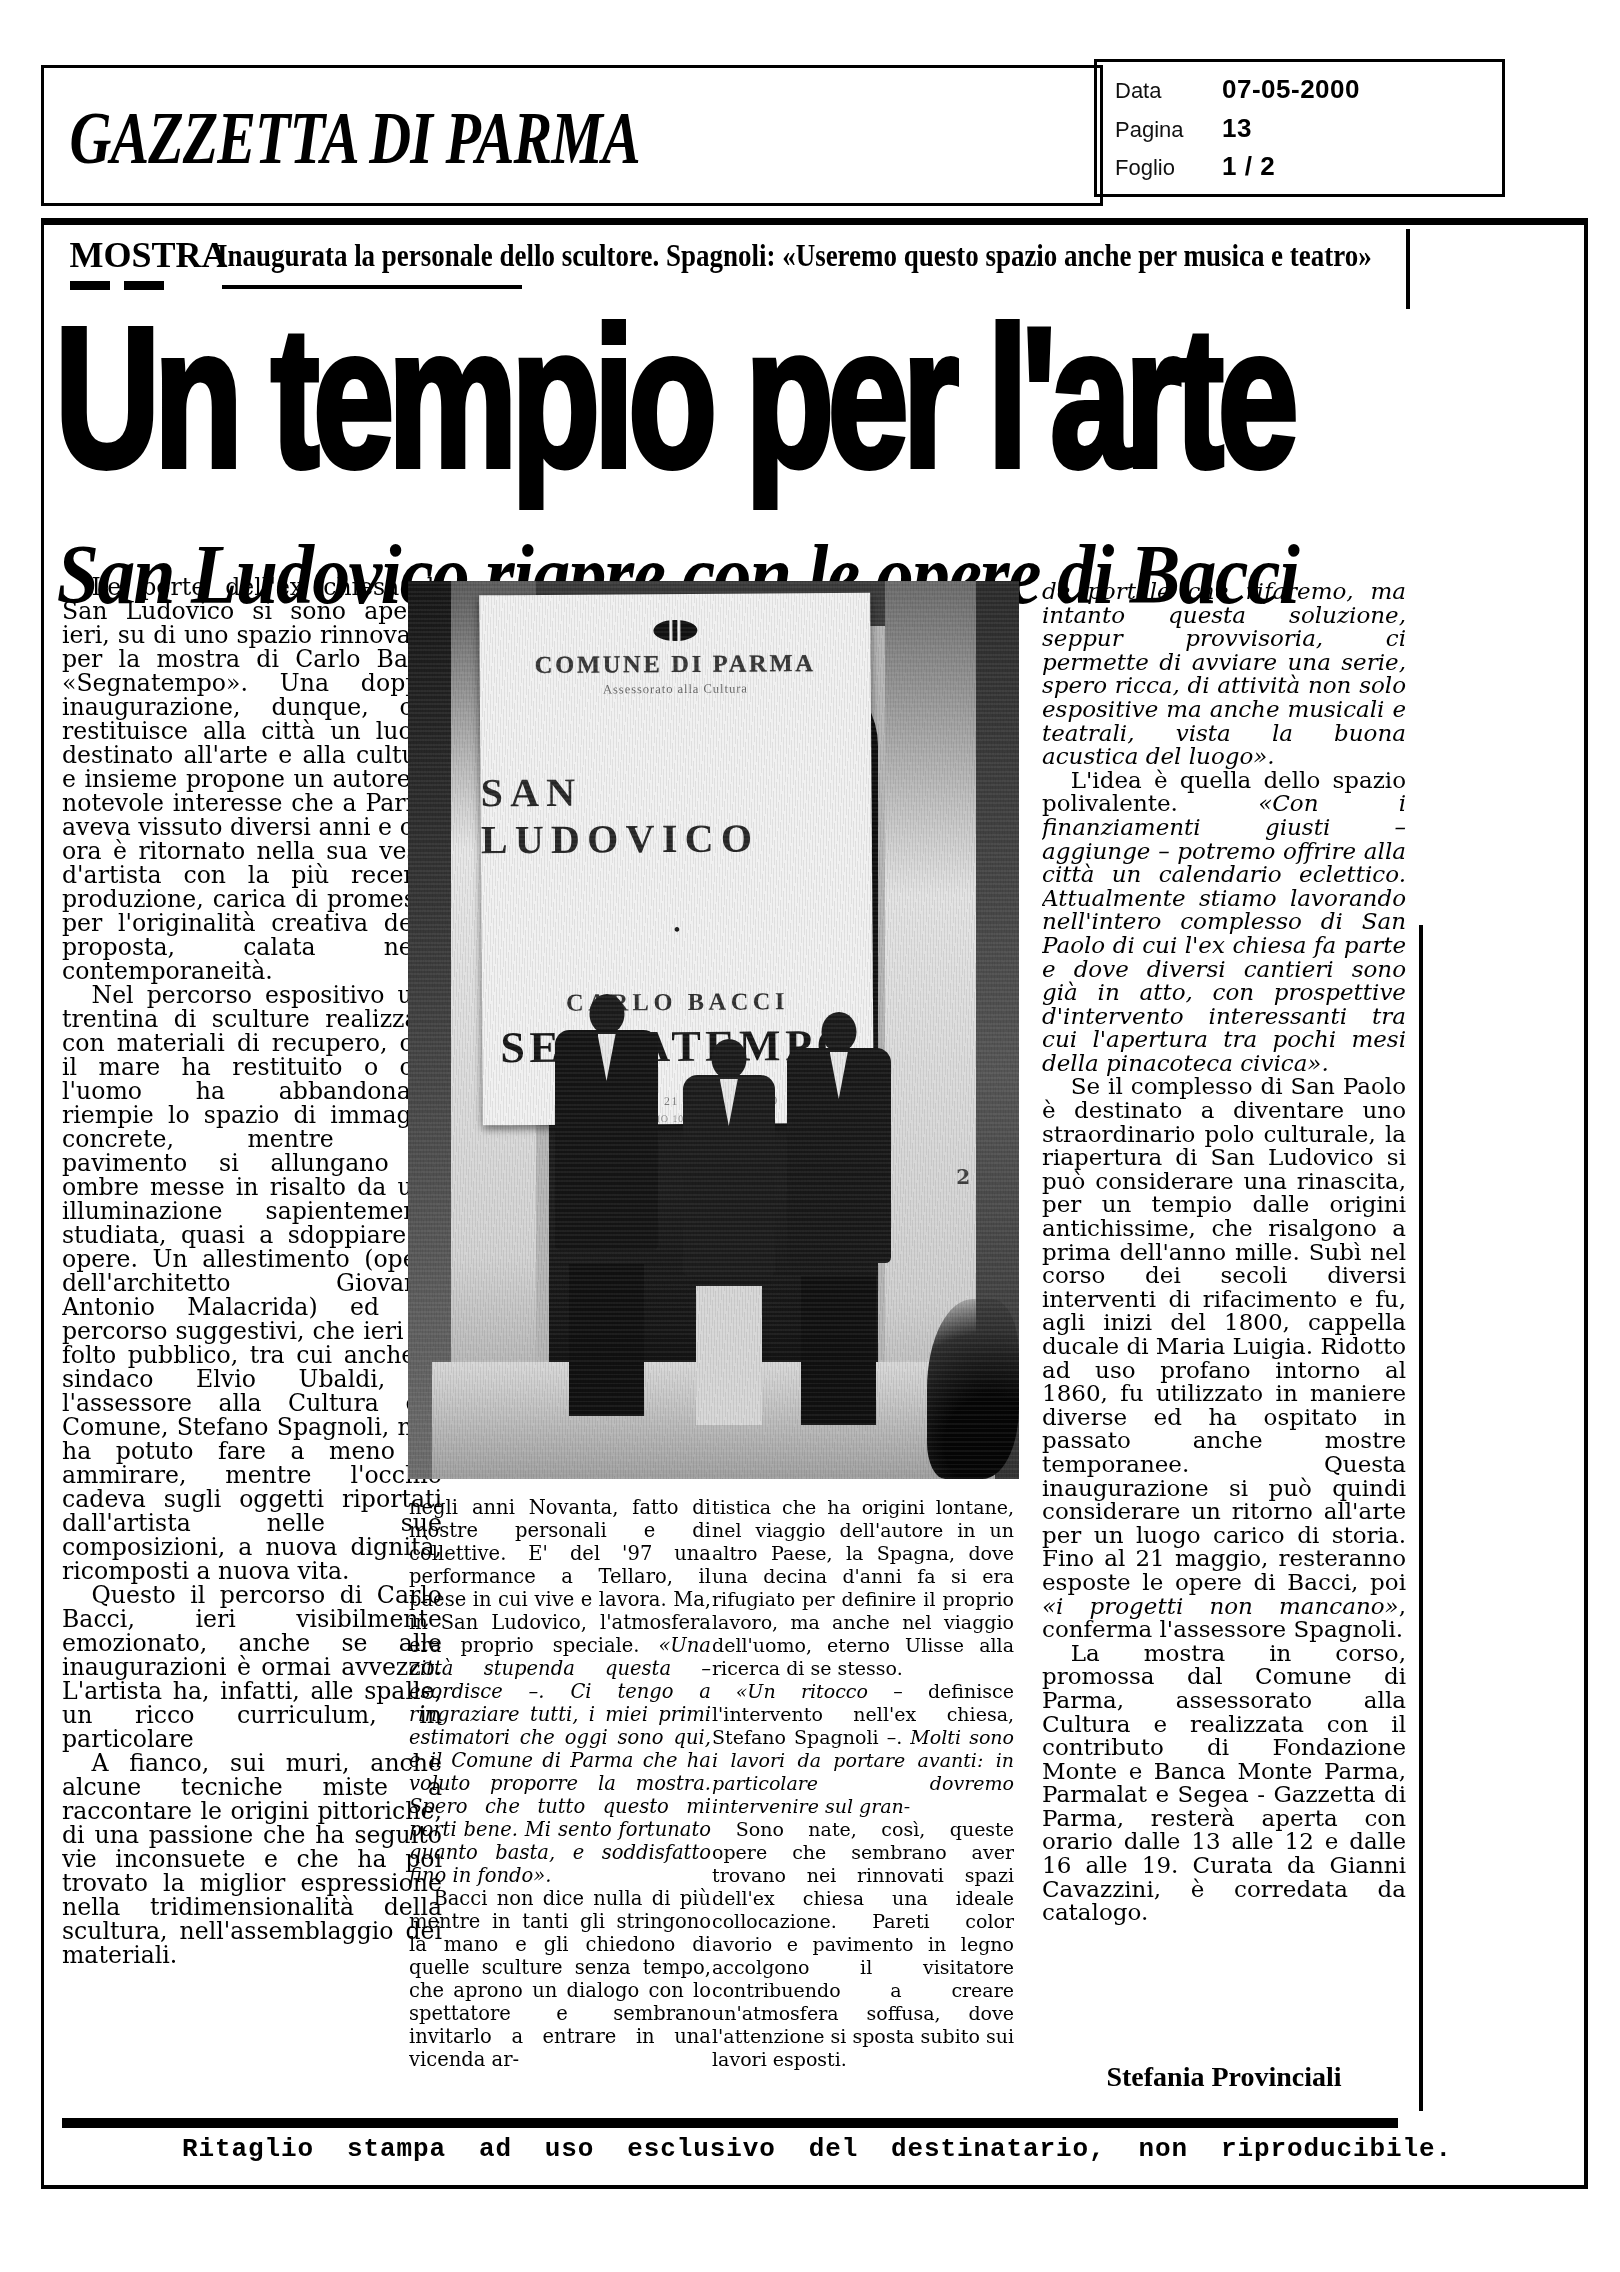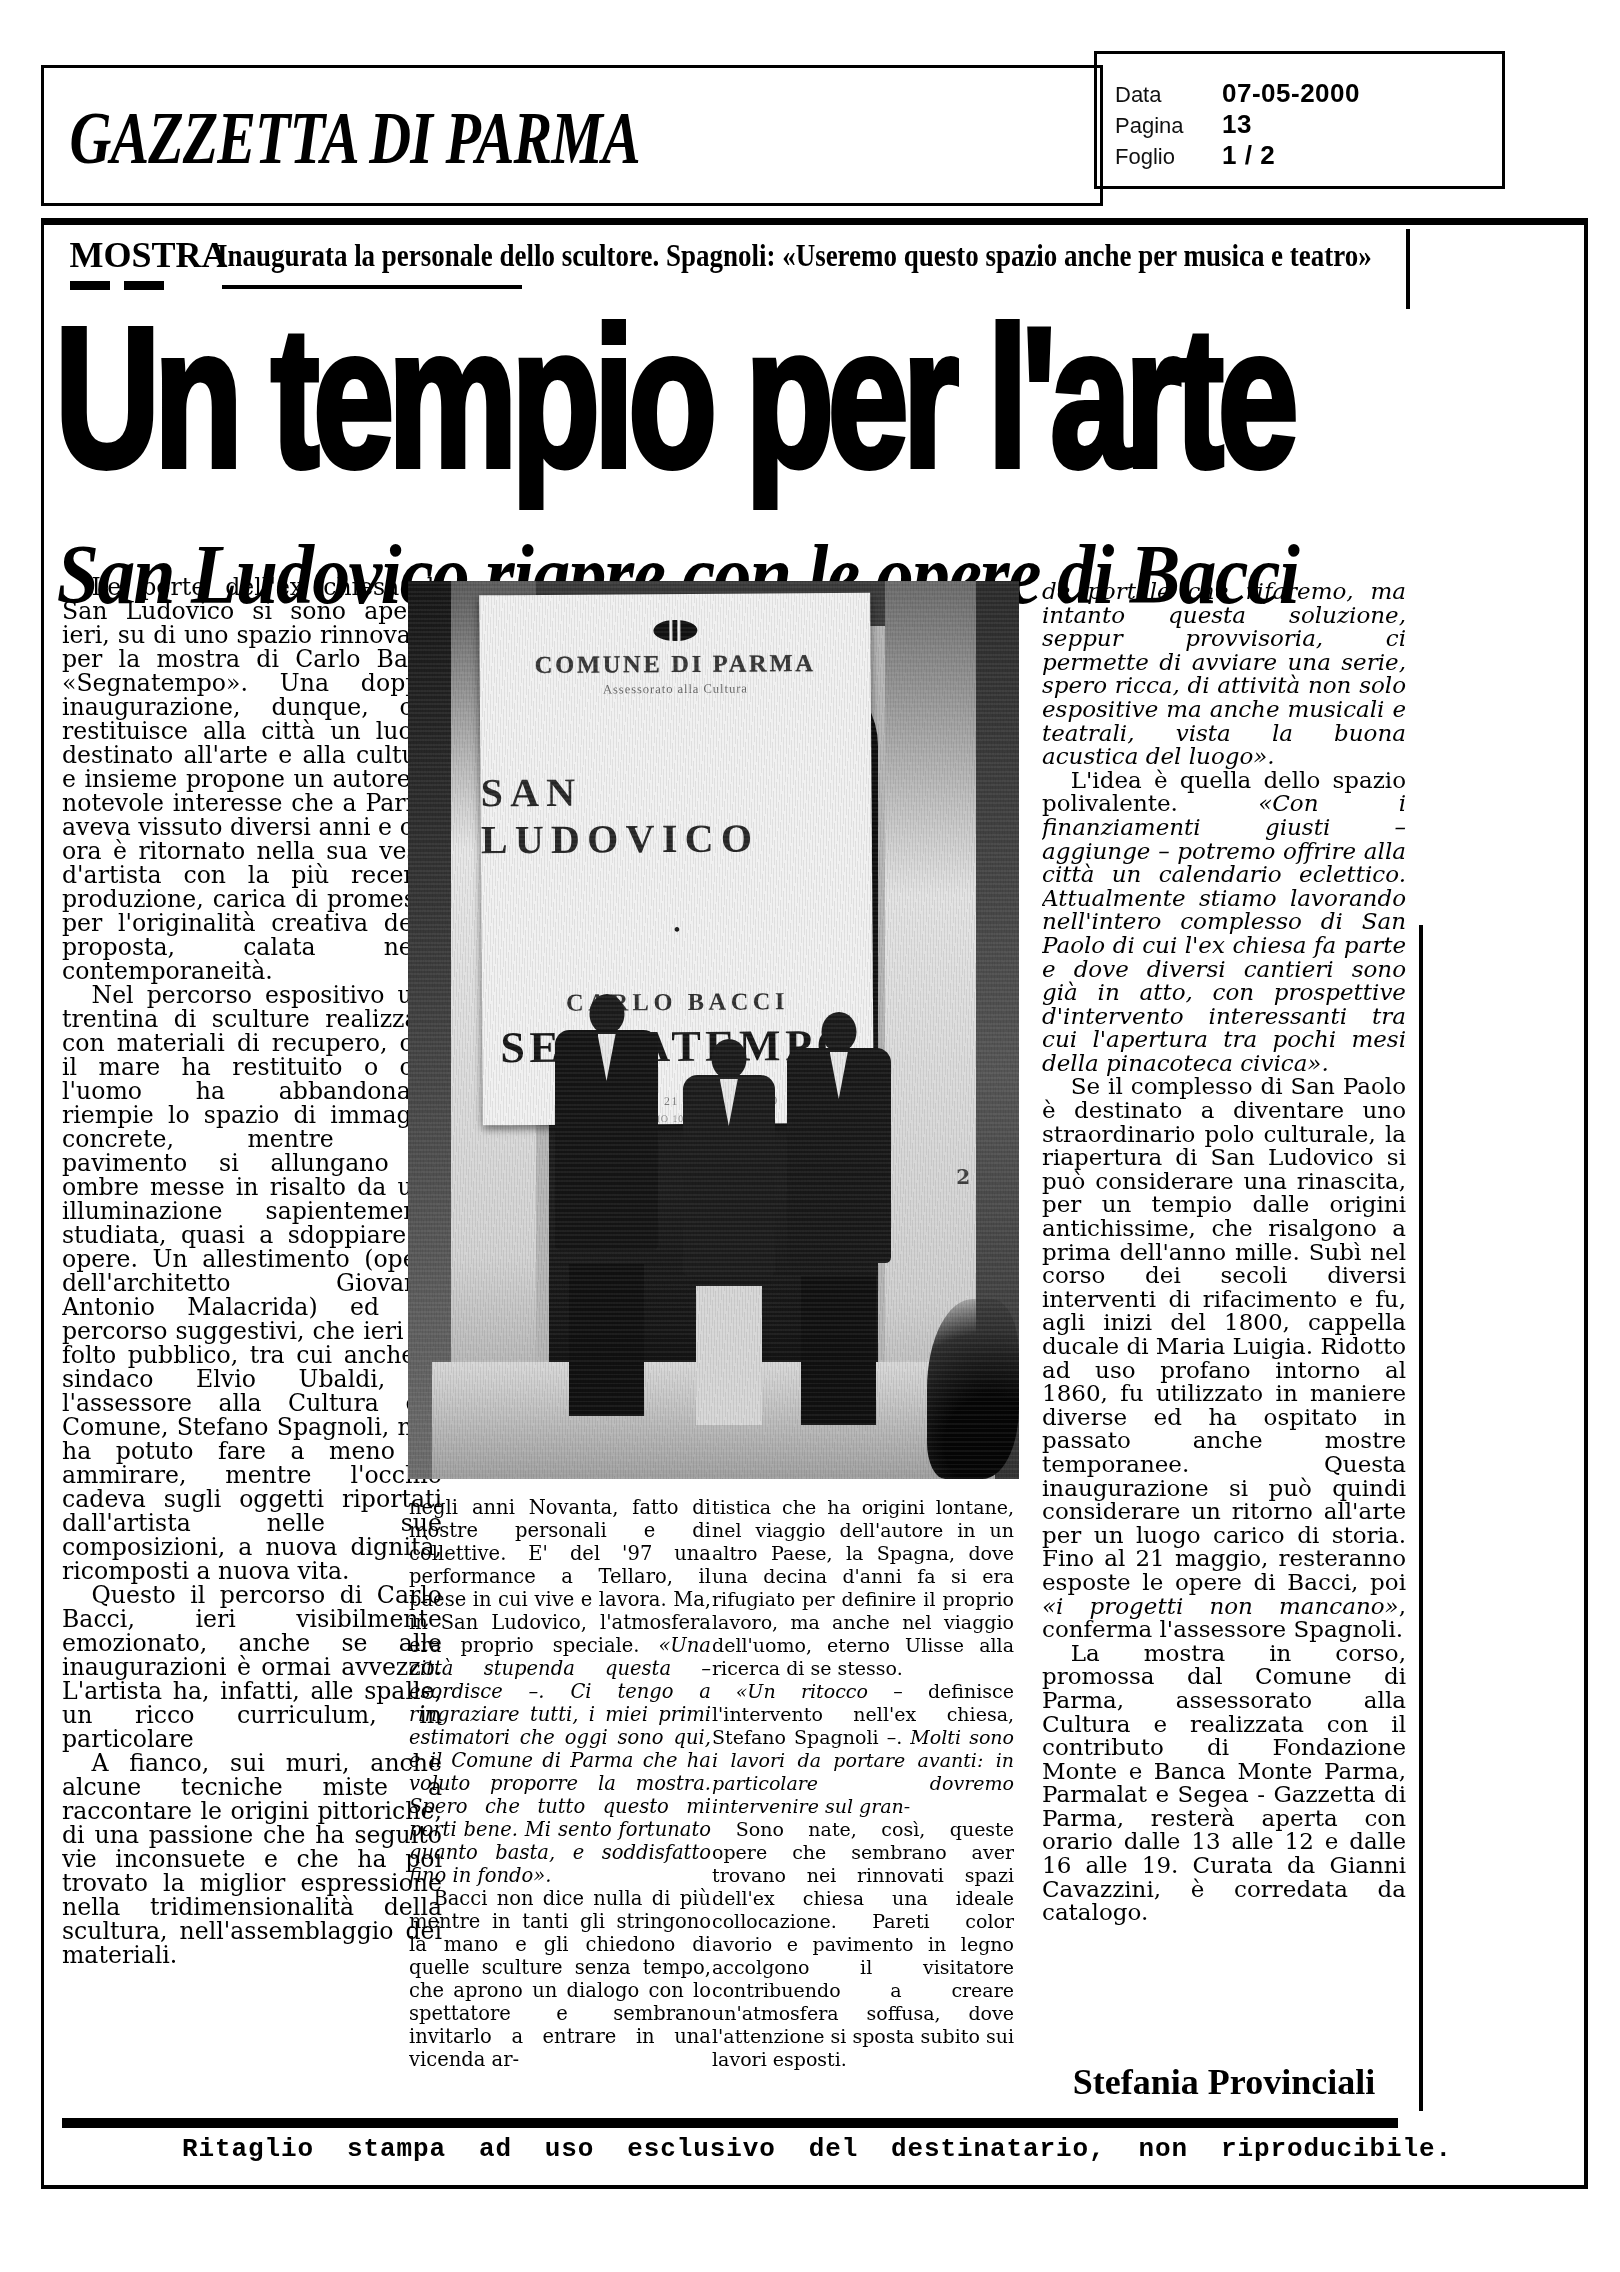--- a/index.html
+++ b/index.html
@@ -4,23 +4,23 @@
 <style>
   html,body{margin:0;padding:0;background:#ffffff;}
   .page{position:relative;width:1620px;height:2273px;background:#fff;overflow:hidden;
         font-family:"DejaVu Serif", serif;color:#000;}
 
   
   .hdr-left{position:absolute;left:41px;top:65px;width:1036px;height:135px;border:3.6px solid #000;padding-left:20px;}
   .np-logo{position:absolute;left:25.5px;top:27px;font-family:"Liberation Serif",serif;
            font-weight:bold;font-style:italic;font-size:58px;letter-spacing:-0.9px;
            transform:scaleY(1.28);transform-origin:top left;white-space:nowrap;}
-  .hdr-right{position:absolute;left:1094px;top:51px;width:411px;height:138px;border:3.6px solid #000;
+  .hdr-right{position:absolute;left:1094px;top:59px;width:411px;height:138px;border:3.6px solid #000;
              display:flex;flex-direction:column;justify-content:space-between;
-             padding:24px 18px;box-sizing:border-box;font-family:"Liberation Sans",sans-serif;}
+             padding:12px 18px;box-sizing:border-box;font-family:"Liberation Sans",sans-serif;}
   .meta-row{display:flex;align-items:baseline;}
   .meta-label{width:107px;font-size:22px;color:#111;}
   .meta-value{font-size:26px;font-weight:bold;letter-spacing:0.5px;}
 
   
   .article-box{position:absolute;left:41px;top:218px;width:1547px;height:1971px;
                border-left:3.6px solid #000;border-right:4.5px solid #000;
                border-top:7.3px solid #000;border-bottom:4.5px solid #000;box-sizing:border-box;}
   .kicker-section{position:absolute;left:25.5px;top:9px;font-family:"Liberation Serif",serif;
                   font-weight:bold;font-size:36px;white-space:nowrap;}
@@ -39,21 +39,21 @@
   
   .col{position:absolute;text-align:justify;overflow:hidden;}
   .col p{margin:0;}
   .col p.ind{text-indent:1.25em;}
   .col-1{left:18px;top:350px;width:380px;height:1546px;font-size:23.6px;line-height:24px;}
   .col-2{left:365px;top:1271px;width:302px;height:641px;font-size:19.5px;line-height:23px;}
   .col-3{left:668px;top:1271px;width:302px;height:664px;font-size:19px;line-height:23px;}
   .col-4{left:998px;top:355px;width:364px;height:1462px;font-size:23px;line-height:23.6px;}
   .it{font-style:italic;}
   .byline{position:absolute;left:998px;top:1836px;width:364px;text-align:center;
-          font-weight:bold;font-size:36px;font-family:"Liberation Serif",serif;}
+          font-weight:bold;font-size:28px;font-family:"Liberation Serif",serif;}
   .right-rule{position:absolute;left:1375px;top:700px;width:3.6px;height:1186px;background:#000;}
 
   
   .photo{position:absolute;left:364px;top:356px;width:611px;height:898px;background:#b5b5b5;overflow:hidden;}
   .ph-band-top{position:absolute;left:0;top:0;width:100%;height:5%;background:#3a3a3a;}
   .ph-strip-l{position:absolute;left:0;top:0;width:7%;height:100%;
               background:linear-gradient(180deg,#161616,#4a4a4a 60%,#6e6e6e);}
   .ph-pillar-l{position:absolute;left:7%;top:0;width:14%;height:100%;
                background:linear-gradient(180deg,#5a5a5a,#e6e6e6 30%,#d2d2d2 75%,#9c9c9c);}
   .ph-pillar-r{position:absolute;left:78%;top:0;width:15%;height:100%;

